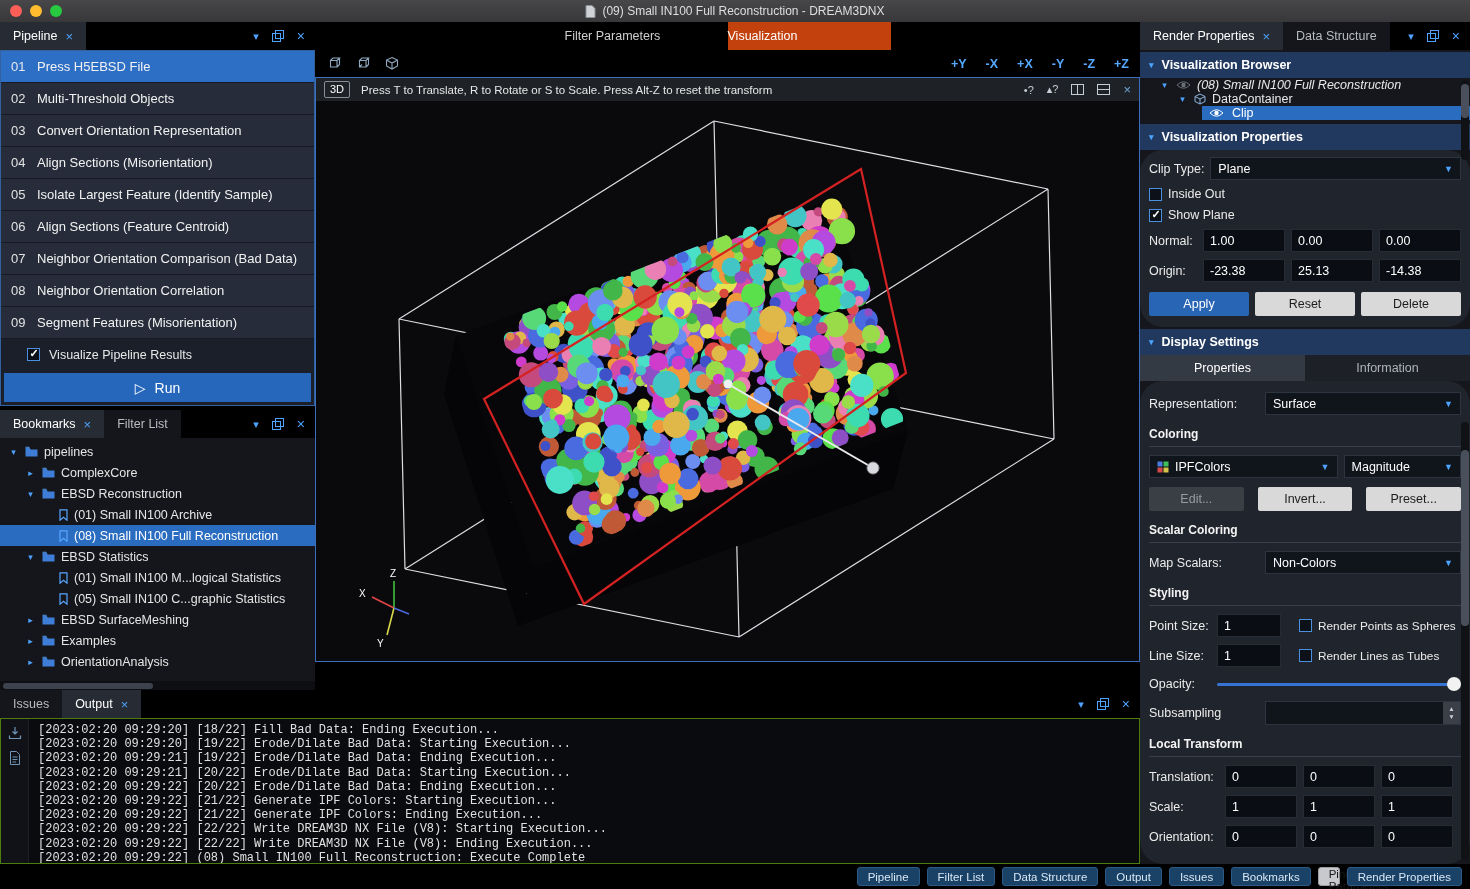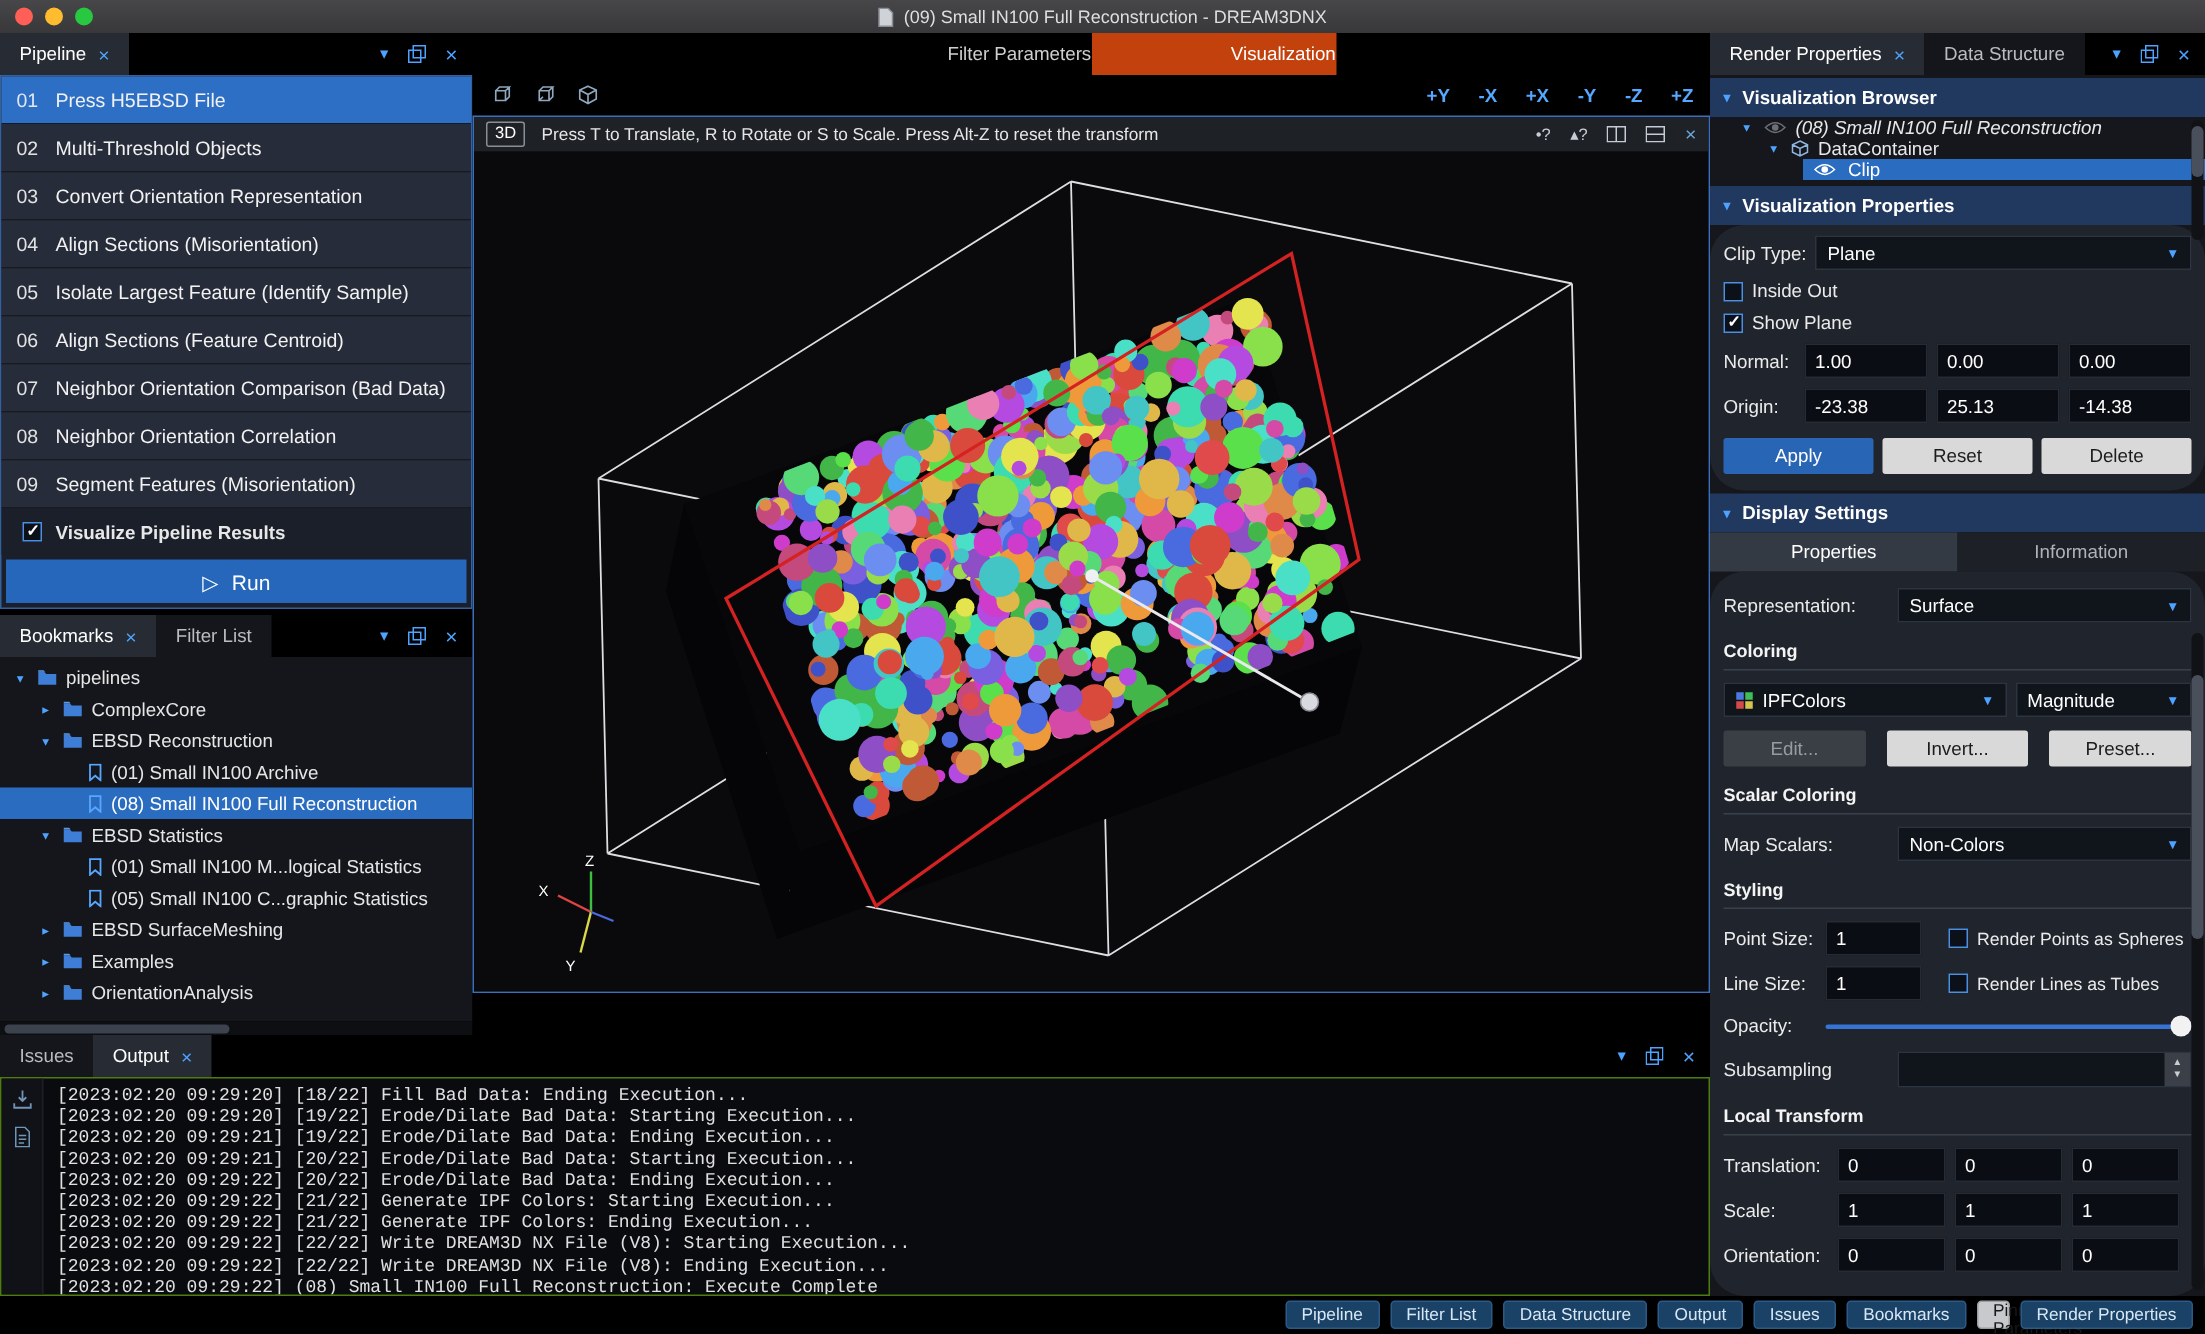--- a/index.html
+++ b/index.html
@@ -25,37 +25,37 @@
 
   
   .left-col { position:absolute; top:22px; left:0; width:315px; height:668px;
     display:flex; flex-direction:column; background:#000; }
   .pipeline-body { border:1px solid #33609e; background:#1a1f29; flex:none; }
   .pipe-row { height:32px; display:flex; align-items:center; background:#262c39;
     border-bottom:1px solid #161a22; font-size:13px; color:#f2f2f2; }
   .pipe-row.selected { background:#2e6fc6;text-align:right; }
   .pipe-num { width:24px; padding-left:10px; flex:none; opacity:.92; }
   .pipe-label { padding-left:12px; white-space:nowrap; }
-  .viz-row { height:31px; display:flex; align-items:center; gap:9px; padding-left:14px; background:#1a1f29; font-size:12.5px;font-weight:bold; }
+  .viz-row { height:31px; display:flex; align-items:center; gap:9px; padding-left:26px; background:#1a1f29; font-size:12.5px; }
   .run-btn { display:flex; align-items:center; justify-content:center; gap:9px; height:29px; margin:3px;
     width:calc(100% - 6px); background:#2667bb; color:#fff; font-size:14px; border:none; cursor:pointer; }
   .panel-gap { height:4px; background:#000; flex:none; }
   .bm-tree { background:#14161b; flex:1; overflow:hidden; padding-top:3px; }
   .tree-row { height:21px; display:flex; align-items:center; gap:6px; font-size:12.5px; color:#e6e6e6; white-space:nowrap; }
   .tree-row.selected { background:#2a6cc0; color:#fff; }
   .chev { color:#4da3ff; width:11px; font-size:9px; text-align:center; flex:none; }
   .mini-icon { display:inline-flex; align-items:center; flex:none; }
   .hscroll { height:9px; background:#0d0f13; position:relative; flex:none; }
   .hscroll .thumb { position:absolute; left:3px; top:1.5px; height:6px; width:150px; background:#3c424e; border-radius:3px; }
 
   
   .center-col { position:absolute; top:22px; left:315px; width:825px; height:668px;
     display:flex; flex-direction:column; background:#000; }
   .center-tabs { height:28px; display:flex; justify-content:center; background:#000; flex:none; }
-  .ctab { width:163px; display:flex; align-items:center; justify-content:flex-end; font-size:12.5px; color:#cfcfcf; }
+  .ctab { width:163px; display:flex; align-items:center; justify-content:flex-start; font-size:12.5px; color:#cfcfcf; }
   .ctab.active { background:#c2410c; color:#fff; }
   .vp-toolbar { height:27px; display:flex; align-items:center; gap:13px; padding:0 11px; background:#000; flex:none; }
   .axis-presets { margin-left:auto; display:flex; gap:19px; }
   .axis-btn { font-size:12.5px; font-weight:700; color:#55a8ff; cursor:pointer; }
   .vp-frame { height:585px; border:1px solid #3a6fbe; display:flex; flex-direction:column; background:#0a0a0d; flex:none; }
   .hint-bar { height:23px; display:flex; align-items:center; gap:11px; padding:0 8px; background:#1e2126;
     font-size:11.5px; color:#e6e6e6; flex:none; }
   .badge-3d { border:1px solid #8a8f96; padding:0 5px; height:17px; line-height:15px; font-size:11px; border-radius:2px; color:#fff; flex:none; }
   .hint-icons { margin-left:auto; display:flex; gap:13px; align-items:center; color:#c6cdd6; font-size:11px; }
   svg.viewport { flex:1; display:block; }

